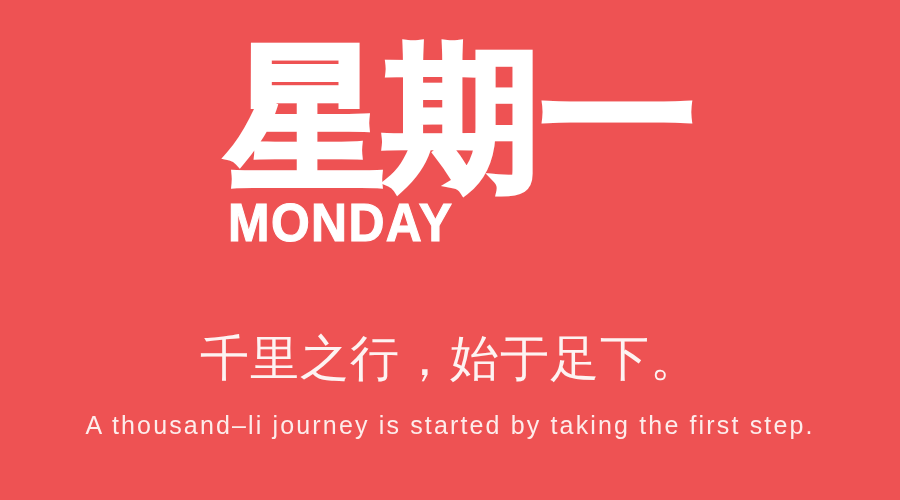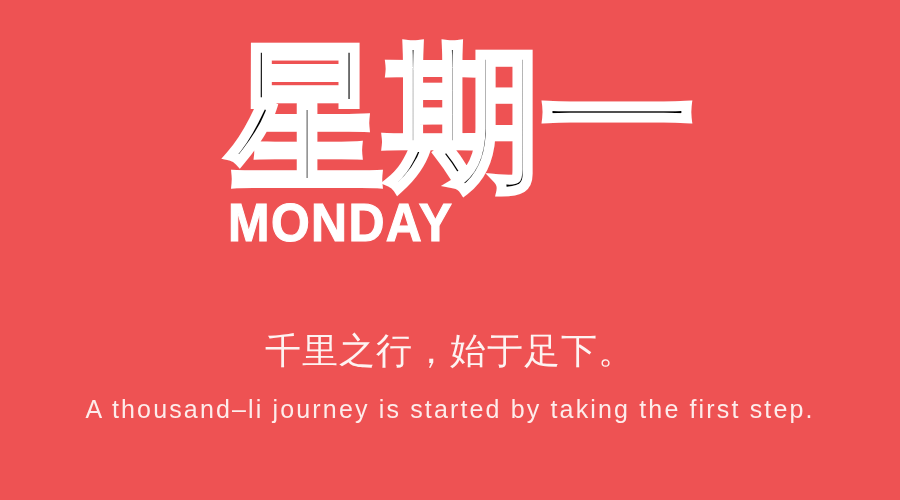--- a/index.html
+++ b/index.html
@@ -71,21 +71,21 @@
     left: 0;
     right: 0;
     top: 330px;
     display: flex;
     flex-direction: column;
     align-items: center;
   }
 
   #proverb-cjk {
     font-family: "DejaVu Sans", "Liberation Sans", sans-serif;
-    font-size: 36px;
+    font-size: 49px;
     line-height: 1.18;
     font-weight: 400;
     letter-spacing: 1px;
     color: #fdf3f2;
     white-space: nowrap;
     margin: 0;
     padding: 0;
   }
 
   #proverb-en {
@@ -100,21 +100,21 @@
     padding: 0;
     margin-top: 22px;
   }
 </style>
 </head>
 <body>
 
 <div id="card" style="background: rgb(238, 82, 83);">
 
   <div id="title-block">
-    <div id="day-cjk" style="color: #000000;">星期一</div>
+    <div id="day-cjk" style="color: #ffffff;">星期一</div>
     <div id="day-en" style="color: rgb(255, 255, 255);">MONDAY</div>
   </div>
 
   <div id="proverb-block">
     <div id="proverb-cjk">千里之行，始于足下。</div>
     <div id="proverb-en" style="color: rgb(253, 236, 235);">A thousand–li journey is started by taking the first step.</div>
   </div>
 
 </div>
 

